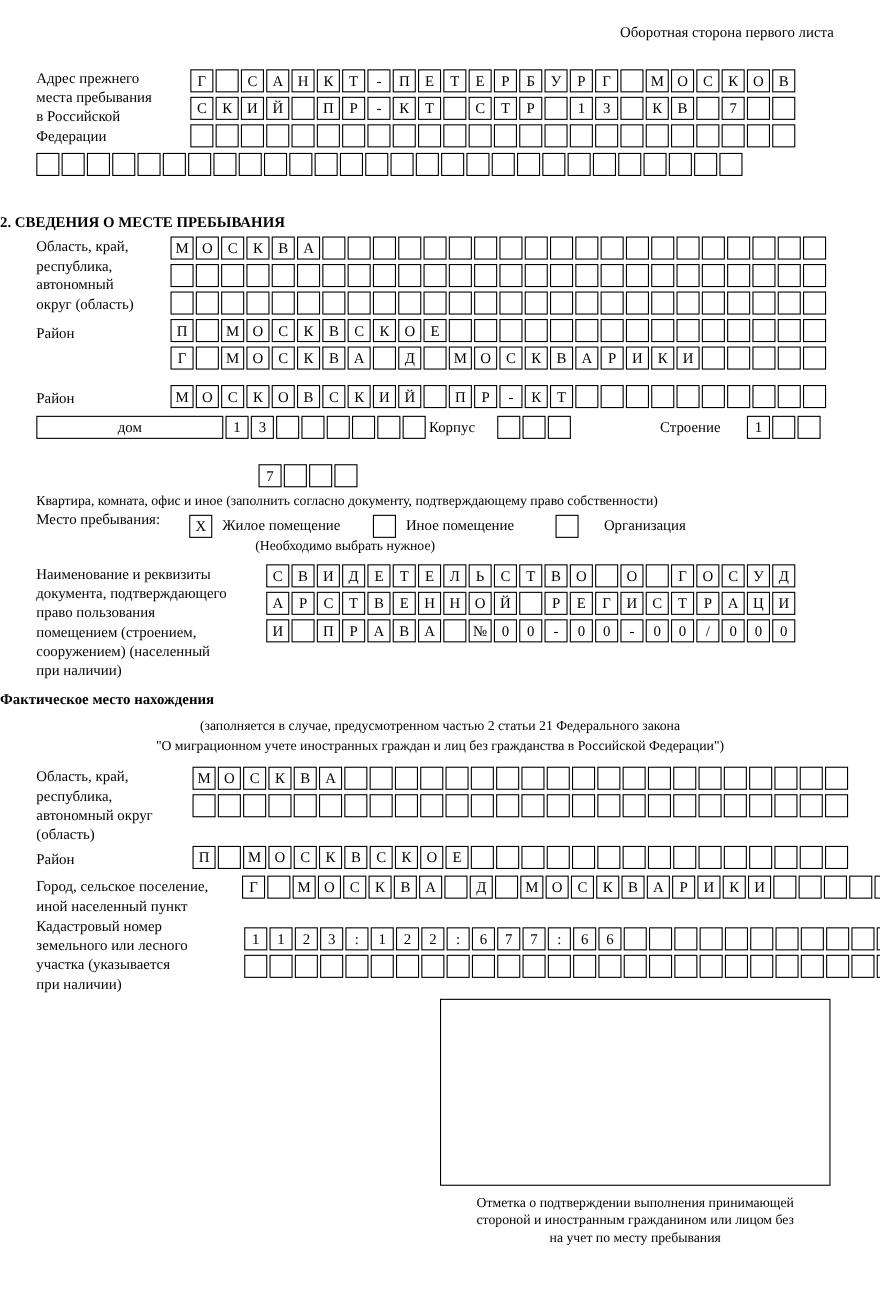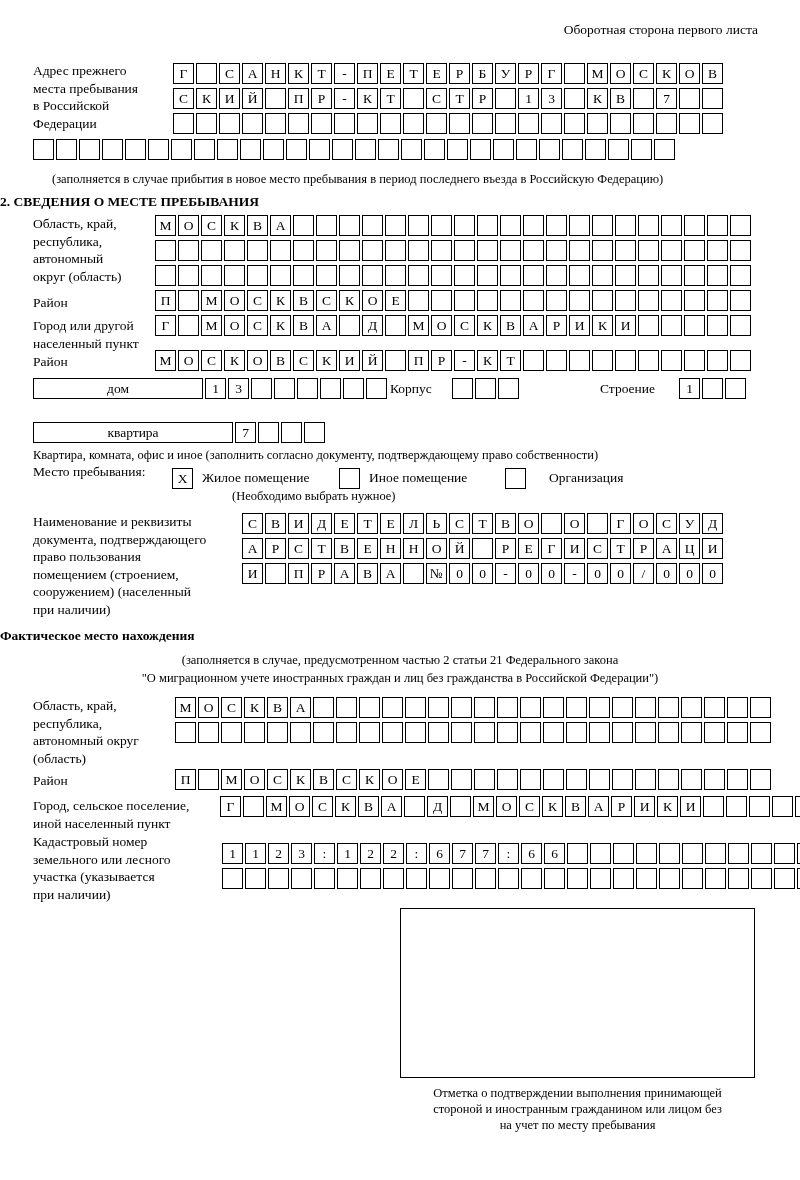--- a/index.html
+++ b/index.html
@@ -202,21 +202,20 @@
       <div class="cell"></div>
       <div class="cell"></div>
       <div class="cell"></div>
       <div class="cell"></div>
       <div class="cell"></div>
       <div class="cell"></div>
       <div class="cell"></div>
       <div class="cell"></div>
     </div>
 
-  <div class="note" style="left:52px; top:172px;">(заполняется в случае прибытия в новое место пребывания в период последнего въезда в Российскую Федерацию)</div>
 
   <div class="sectitle" style="top:194px; left:0;">2. СВЕДЕНИЯ О МЕСТЕ ПРЕБЫВАНИЯ</div>
 
   <div class="labelblock" style="left:33px; top:215px; width:130px;">
     <div>Область, край,</div>
     <div>республика,</div>
     <div>автономный</div>
     <div>округ (область)</div>
   </div>
   <div class="row cells" id="s2-region-0" style="left:155px; top:215px;">
@@ -327,24 +326,20 @@
       <div class="cell"></div>
       <div class="cell"></div>
       <div class="cell"></div>
       <div class="cell"></div>
       <div class="cell"></div>
       <div class="cell"></div>
       <div class="cell"></div>
       <div class="cell"></div>
     </div>
 
-  <div class="labelblock" style="left:33px; top:317px; width:125px;">
-    <div>Город или другой</div>
-    <div>населенный пункт</div>
-  </div>
   <div class="row cells" id="s2-city" style="left:155px; top:315px;">
       <div class="cell">Г</div>
       <div class="cell"></div>
       <div class="cell">М</div>
       <div class="cell">О</div>
       <div class="cell">С</div>
       <div class="cell">К</div>
       <div class="cell">В</div>
       <div class="cell">А</div>
       <div class="cell"></div>
@@ -415,21 +410,20 @@
       <div class="cell"></div>
     </div>
   <div class="labelblock" style="left:600px; top:380px;">Строение</div>
   <div class="row cells" id="s2-stroenie" style="left:679px; top:378px;">
       <div class="cell">1</div>
       <div class="cell"></div>
       <div class="cell"></div>
     </div>
 
 
-  <div class="boxline" style="left:33px; top:422px; width:200px;">квартира</div>
   <div class="row cells" id="s2-flat" style="left:235px; top:422px;">
       <div class="cell">7</div>
       <div class="cell"></div>
       <div class="cell"></div>
       <div class="cell"></div>
     </div>
   <div class="note" style="left:33px; top:448px;">Квартира, комната, офис и иное (заполнить согласно документу, подтверждающему право собственности)</div>
 
   <div class="labelblock" style="left:33px; top:463px;">Место пребывания:</div>
   <div class="cell" style="position:absolute; left:172px; top:468px;">X</div>

